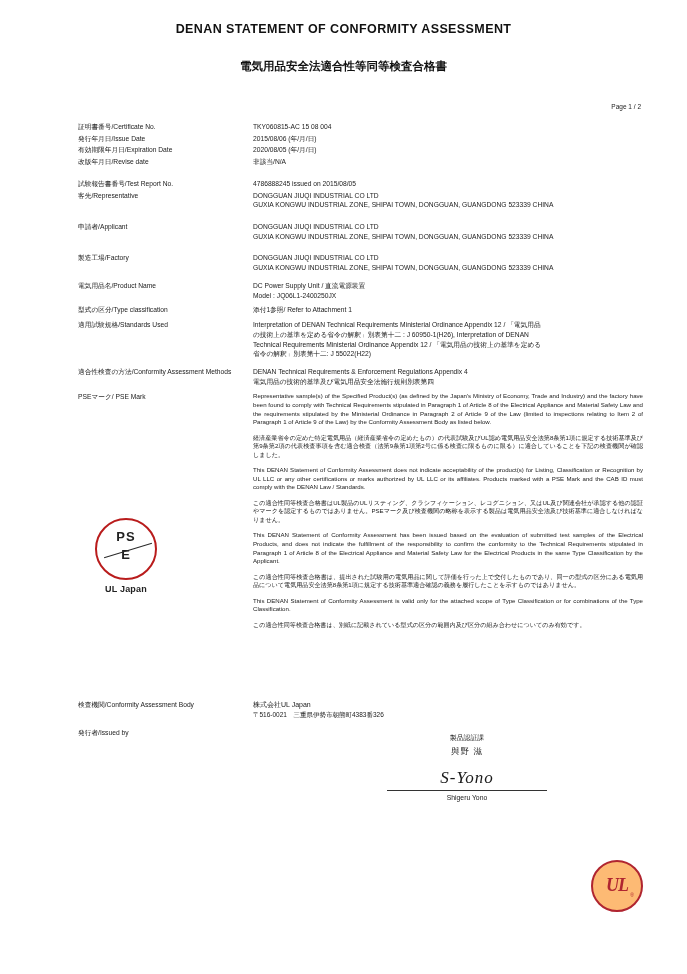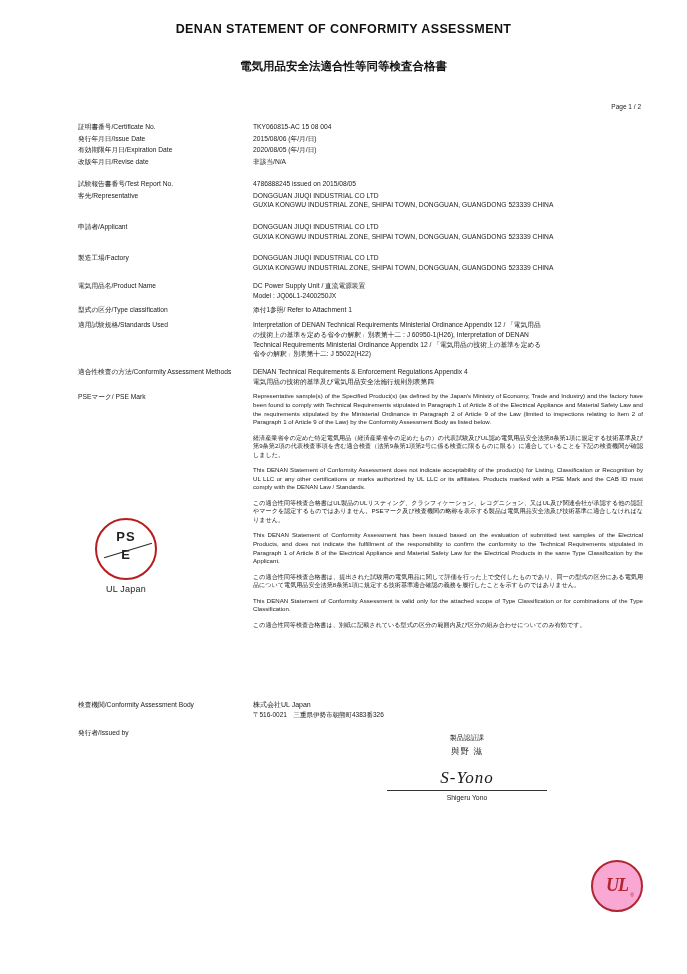--- a/index.html
+++ b/index.html
@@ -134,21 +134,21 @@
   }
   .pse-circle .diag {
     position: absolute;
     left: 6px; top: 30px;
     width: 50px; height: 1px;
     background: #2a2a2a;
     transform: rotate(-17deg);
   }
   .ul-japan {
     font-size: 9px;
-    font-weight: normal;
+    font-weight: bold;
     margin-top: 4px;
     color: #222;
     letter-spacing: 0.2px;
   }
 
   
   .cab {
     position: absolute;
     left: 78px;
     top: 700px;
@@ -190,21 +190,21 @@
     right: 44px;
     bottom: 62px;
     width: 52px;
     height: 52px;
   }
   .ul-seal .outer {
     width: 52px; height: 52px;
     border: 2.5px solid #b02530;
     border-radius: 50%;
     position: relative;
-    background: #f9a8d4;
+    background: #fdba74;
   }
   .ul-seal .inner-text {
     position: absolute;
     left: 0; right: 0; top: 13px;
     text-align: center;
     font-family: "Liberation Serif", serif;
     font-size: 18px;
     font-weight: bold;
     font-style: italic;
     color: #b02530;

